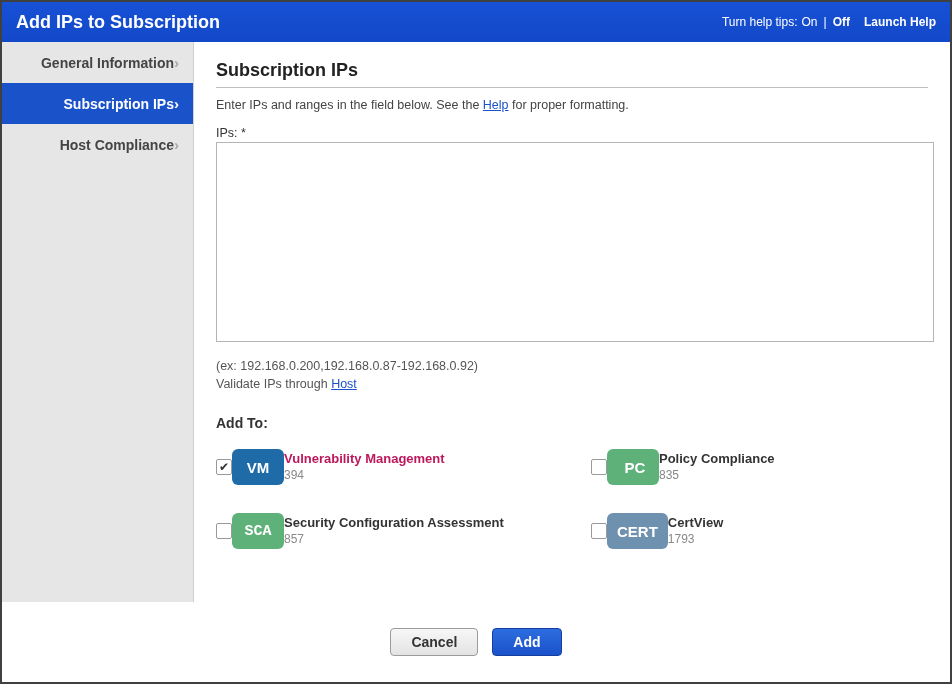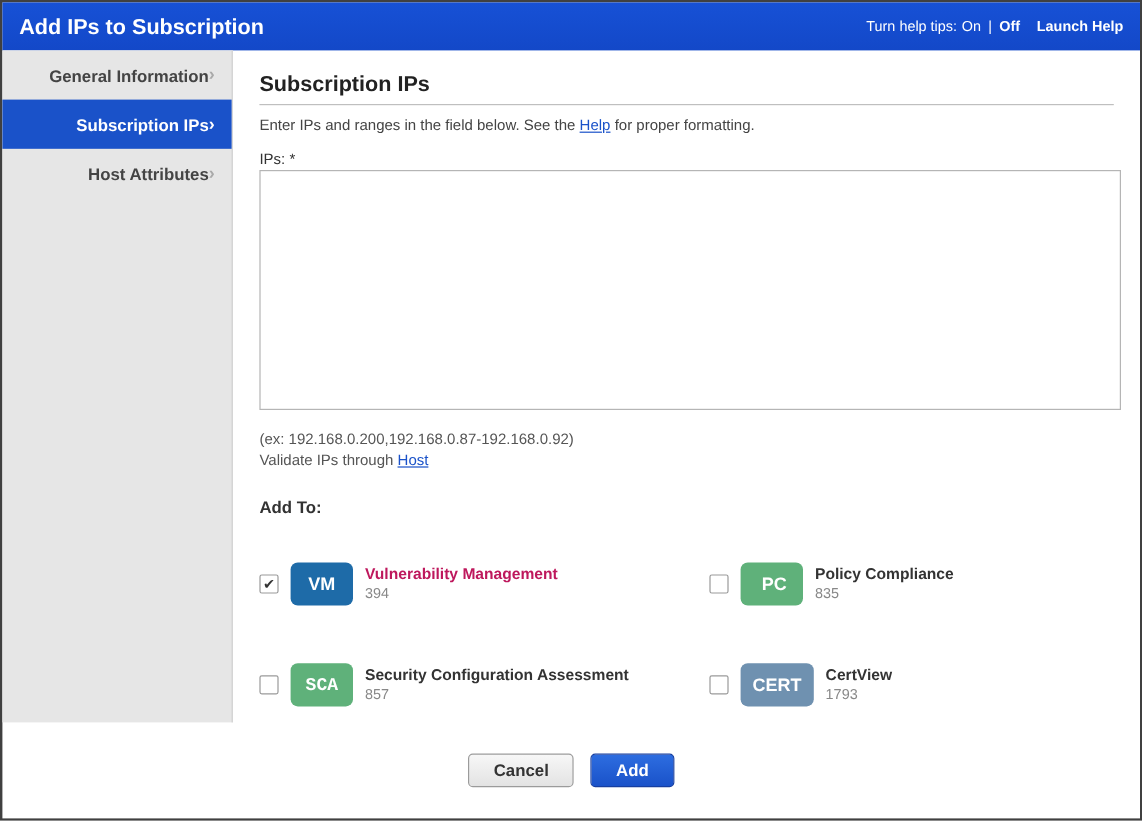--- a/index.html
+++ b/index.html
@@ -120,22 +120,20 @@
       display: flex;
       flex-wrap: wrap;
       column-gap: 40px;
       row-gap: 28px;
       width: 720px;
     }
     .module {
       width: 335px;
       display: flex;
       align-items: center;
-      gap: 10px;
-      margin-top: 20px;
     }
     .module .cb {
       width: 16px;
       height: 16px;
       border: 1px solid #9a9a9a;
       border-radius: 2px;
       background: #fff;
       display: flex;
       align-items: center;
       justify-content: center;
@@ -212,21 +210,21 @@
     <div class="sidebar">
       <div class="sidebar-item">
         <span>General Information</span>
         <span class="chev">›</span>
       </div>
       <div class="sidebar-item active">
         <span>Subscription IPs</span>
         <span class="chev">›</span>
       </div>
       <div class="sidebar-item">
-        <span>Host Attributes</span>
+        <span>Host Compliance</span>
         <span class="chev">›</span>
       </div>
     </div>
 
     <div class="main">
       <h2 class="section-title">Subscription IPs</h2>
       <p class="intro">
         <span>Enter IPs and ranges in the field below. See the </span><a>Help</a><span> for proper formatting.</span>
       </p>
       <div class="field-label">IPs: *</div>

